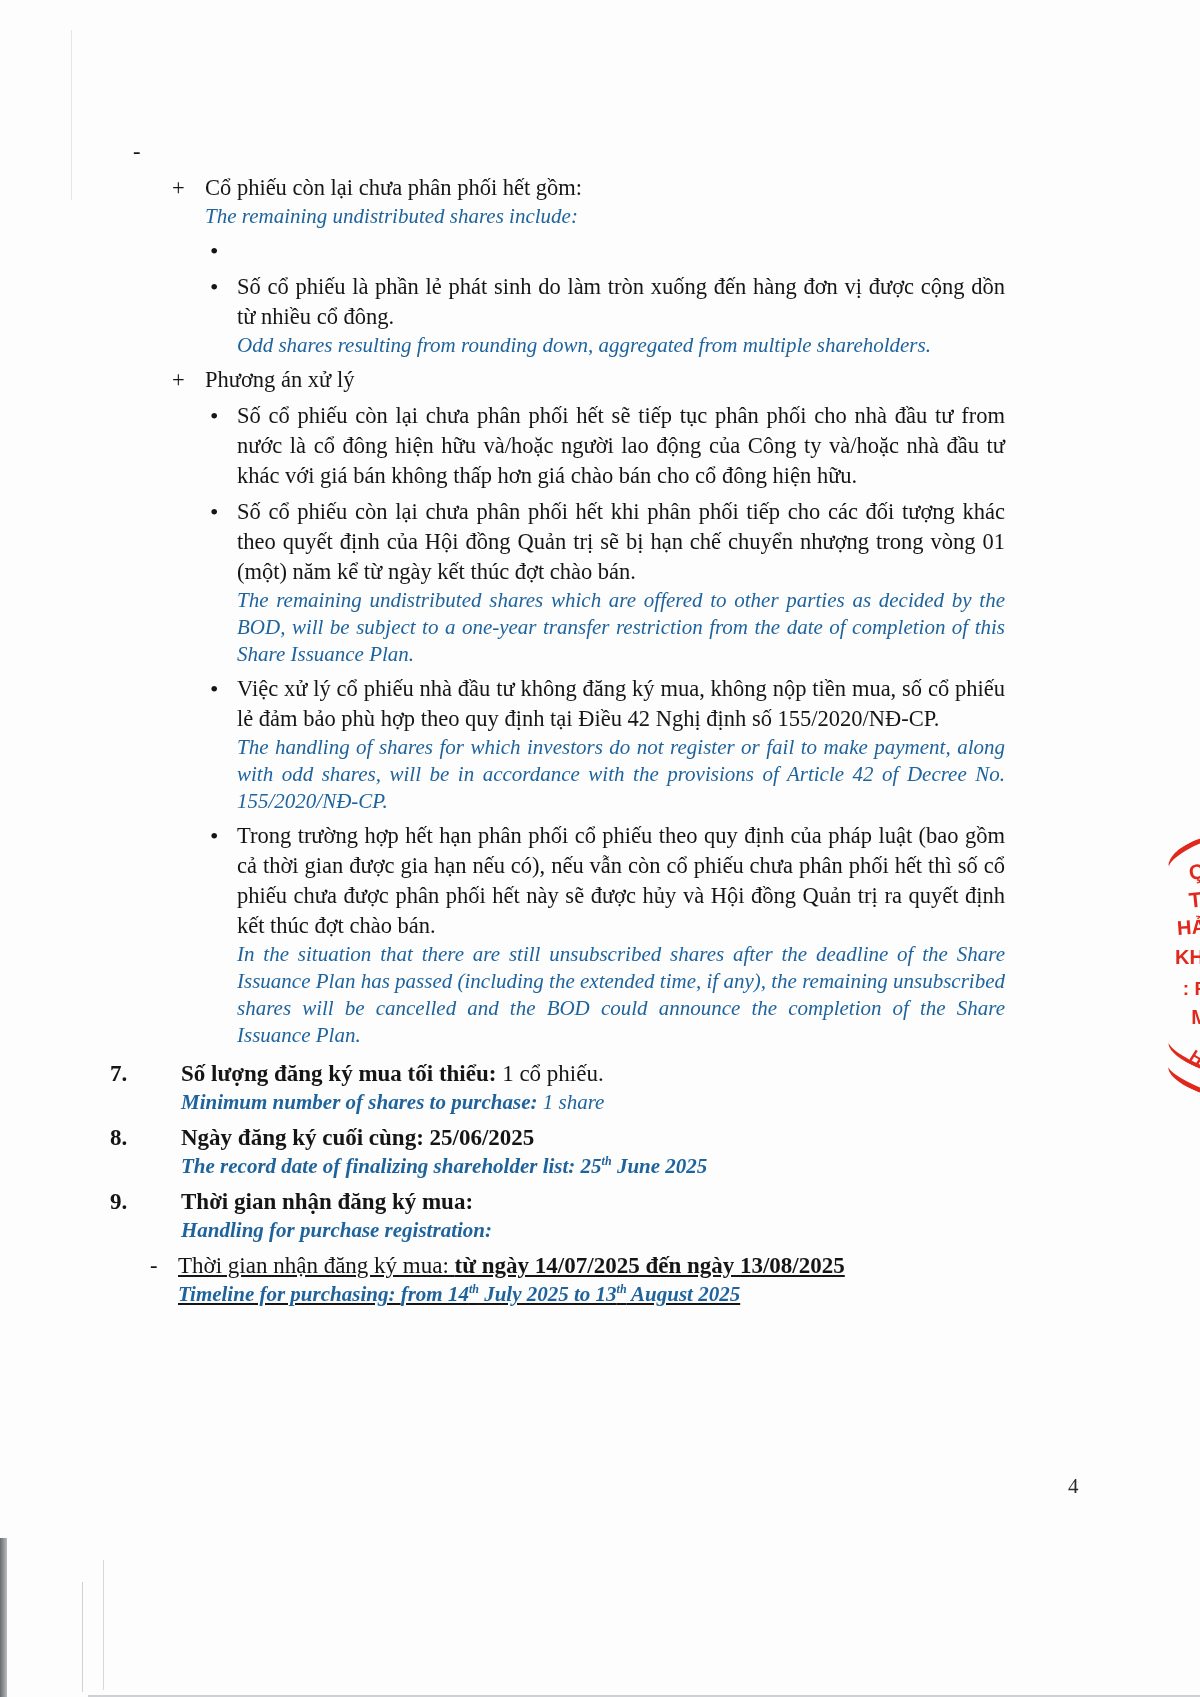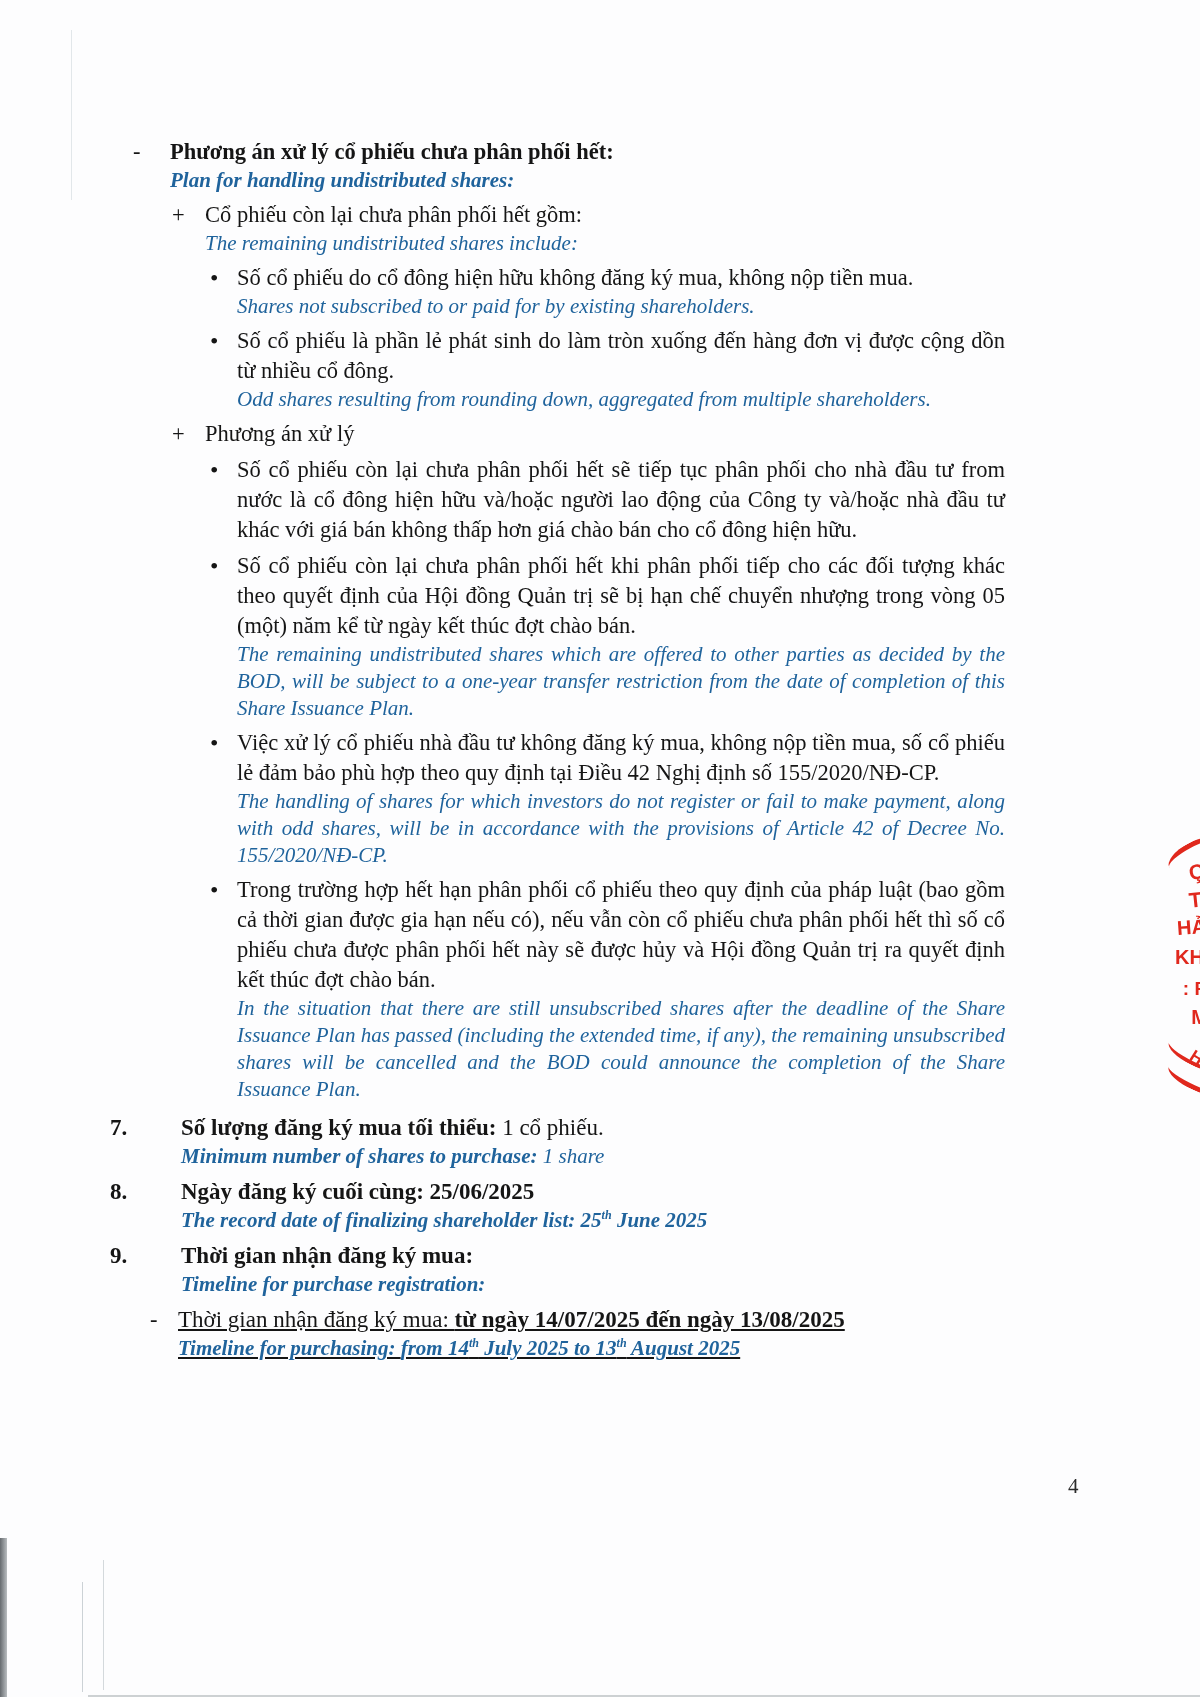--- a/index.html
+++ b/index.html
@@ -62,44 +62,36 @@
 </style>
 </head>
 <body>
 
 <div class="page">
   <div class="content">
 
     <div class="block lvl-dash">
       <div class="row">
         <span class="marker">-</span>
-        <div class="text">
-          <div class="vi bold">Phương án xử lý cổ phiếu chưa phân phối hết:</div>
-          <div class="en bold">Plan for handling undistributed shares:</div>
-        </div>
       </div>
     </div>
 
     <div class="block lvl-plus">
       <div class="row">
         <span class="marker">+</span>
         <div class="text">
           <div class="vi">Cổ phiếu còn lại chưa phân phối hết gồm:</div>
           <div class="en">The remaining undistributed shares include:</div>
         </div>
       </div>
     </div>
 
     <div class="block lvl-bullet">
       <div class="row">
         <span class="marker">•</span>
-        <div class="text">
-          <div class="vi">Số cổ phiếu do cổ đông hiện hữu không đăng ký mua, không nộp tiền mua.</div>
-          <div class="en">Shares not subscribed to or paid for by existing shareholders.</div>
-        </div>
       </div>
     </div>
 
     <div class="block lvl-bullet">
       <div class="row">
         <span class="marker">•</span>
         <div class="text">
           <div class="vi">Số cổ phiếu là phần lẻ phát sinh do làm tròn xuống đến hàng đơn vị được cộng dồn từ nhiều cổ đông.</div>
           <div class="en">Odd shares resulting from rounding down, aggregated from multiple shareholders.</div>
         </div>
@@ -121,21 +113,21 @@
         <div class="text">
           <div class="vi">Số cổ phiếu còn lại chưa phân phối hết sẽ tiếp tục phân phối cho nhà đầu tư from nước là cổ đông hiện hữu và/hoặc người lao động của Công ty và/hoặc nhà đầu tư khác với giá bán không thấp hơn giá chào bán cho cổ đông hiện hữu.</div>
         </div>
       </div>
     </div>
 
     <div class="block lvl-bullet">
       <div class="row">
         <span class="marker">•</span>
         <div class="text">
-          <div class="vi">Số cổ phiếu còn lại chưa phân phối hết khi phân phối tiếp cho các đối tượng khác theo quyết định của Hội đồng Quản trị sẽ bị hạn chế chuyển nhượng trong vòng 05 (một) năm kể từ ngày kết thúc đợt chào bán.</div>
+          <div class="vi">Số cổ phiếu còn lại chưa phân phối hết khi phân phối tiếp cho các đối tượng khác theo quyết định của Hội đồng Quản trị sẽ bị hạn chế chuyển nhượng trong vòng 01 (một) năm kể từ ngày kết thúc đợt chào bán.</div>
           <div class="en">The remaining undistributed shares which are offered to other parties as decided by the BOD, will be subject to a one-year transfer restriction from the date of completion of this Share Issuance Plan.</div>
         </div>
       </div>
     </div>
 
     <div class="block lvl-bullet">
       <div class="row">
         <span class="marker">•</span>
         <div class="text">
           <div class="vi">Việc xử lý cổ phiếu nhà đầu tư không đăng ký mua, không nộp tiền mua, số cổ phiếu lẻ đảm bảo phù hợp theo quy định tại Điều 42 Nghị định số 155/2020/NĐ-CP.</div>
@@ -172,21 +164,21 @@
           <div class="en bold"><span>The record date of finalizing shareholder list: 25</span><sup>th</sup><span> June 2025</span></div>
         </div>
       </div>
     </div>
 
     <div class="item lvl-num">
       <div class="row">
         <span class="marker">9.</span>
         <div class="text">
           <div class="vi bold">Thời gian nhận đăng ký mua:</div>
-          <div class="en bold">Timeline for purchase registration:</div>
+          <div class="en bold">Handling for purchase registration:</div>
         </div>
       </div>
     </div>
 
     <div class="item lvl-subdash">
       <div class="row">
         <span class="marker">-</span>
         <div class="text">
           <div class="vi"><span>Thời gian nhận đăng ký mua: </span><span class="bold">từ ngày 14/07/2025 đến ngày 13/08/2025</span></div>
           <div class="en bold"><span>Timeline for purchasing: </span><span>from 14</span><sup>th</sup><span> July 2025 to 13</span><sup>th</sup><span> August 2025</span></div>

